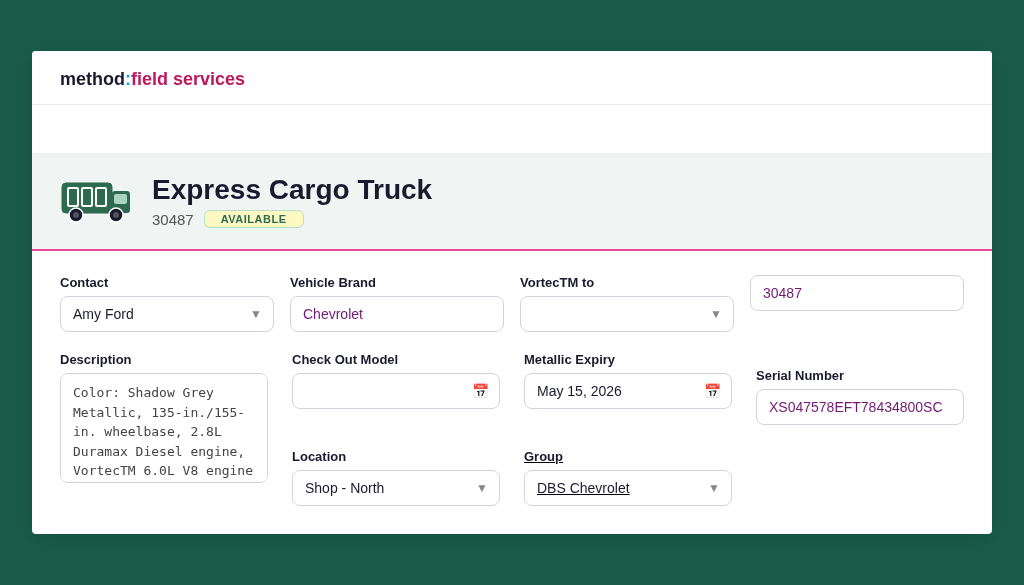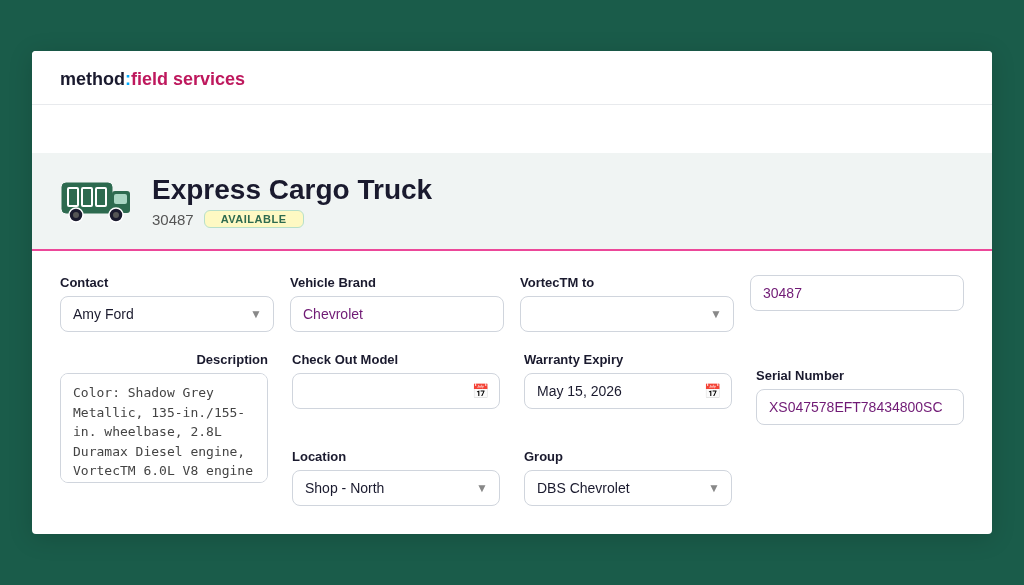--- a/index.html
+++ b/index.html
@@ -233,36 +233,36 @@
         </div>
       </div>
 
       <div class="form-group">
         <input class="form-input" type="text" value="30487" style="">
       </div>
     </div>
 
     <div style="display:grid; grid-template-columns: 1fr 1fr 1fr 1fr; gap: 20px 24px;">
 
-      <div class="form-group" style="grid-row: span 2; align-items: flex-end;">
+      <div class="form-group" style="grid-row: span 2;">
         <label class="form-label">Description</label>
         <textarea class="description-textarea" style="">Color: Shadow Grey Metallic, 135-in./155-in. wheelbase, 2.8L Duramax Diesel engine, VortecTM 6.0L V8 engine</textarea>
       </div>
 
 
       <div class="form-group">
         <label class="form-label">Check Out Model</label>
         <div class="form-select-wrapper">
           <input class="form-input-calendar" type="text" value="" style="">
           <span class="calendar-icon">📅</span>
         </div>
       </div>
 
       <div class="form-group">
-        <label class="form-label">Warranty Expiry</label>
+        <label class="form-label">Metallic Expiry</label>
         <div class="form-select-wrapper">
           <input class="form-input-calendar" type="text" value="May 15, 2026" style="">
           <span class="calendar-icon">📅</span>
         </div>
       </div>
 
       <div class="form-group" style="margin-top: 16px;">
         <label class="form-label">Serial Number</label>
         <input class="form-input" type="text" value="XS047578EFT78434800SC" style="">
       </div>
@@ -270,21 +270,21 @@
       <div class="form-group" style="margin-top: 4px;">
         <label class="form-label">Location</label>
         <div class="form-select-wrapper">
           <select class="form-select">
             <option>Shop - North</option>
           </select>
           <span class="chevron-icon">▼</span>
         </div>
       </div>
 
-      <div class="form-group" style="margin-top: 4px;">
+      <div class="form-group" style="margin-top: 4px; text-decoration: underline;">
         <label class="form-label">Group</label>
         <div class="form-select-wrapper">
           <select class="form-select">
             <option>DBS Chevrolet</option>
           </select>
           <span class="chevron-icon">▼</span>
         </div>
       </div>
 
     </div>

